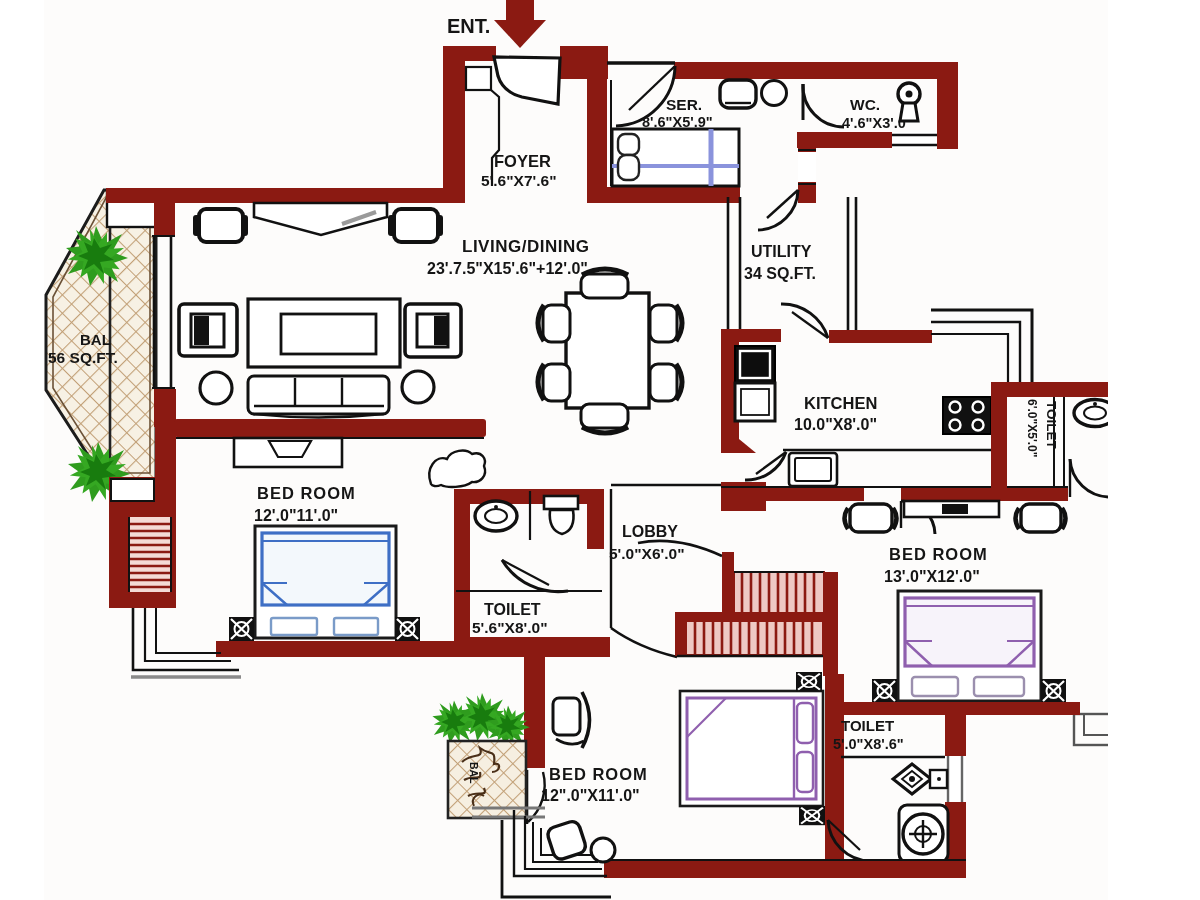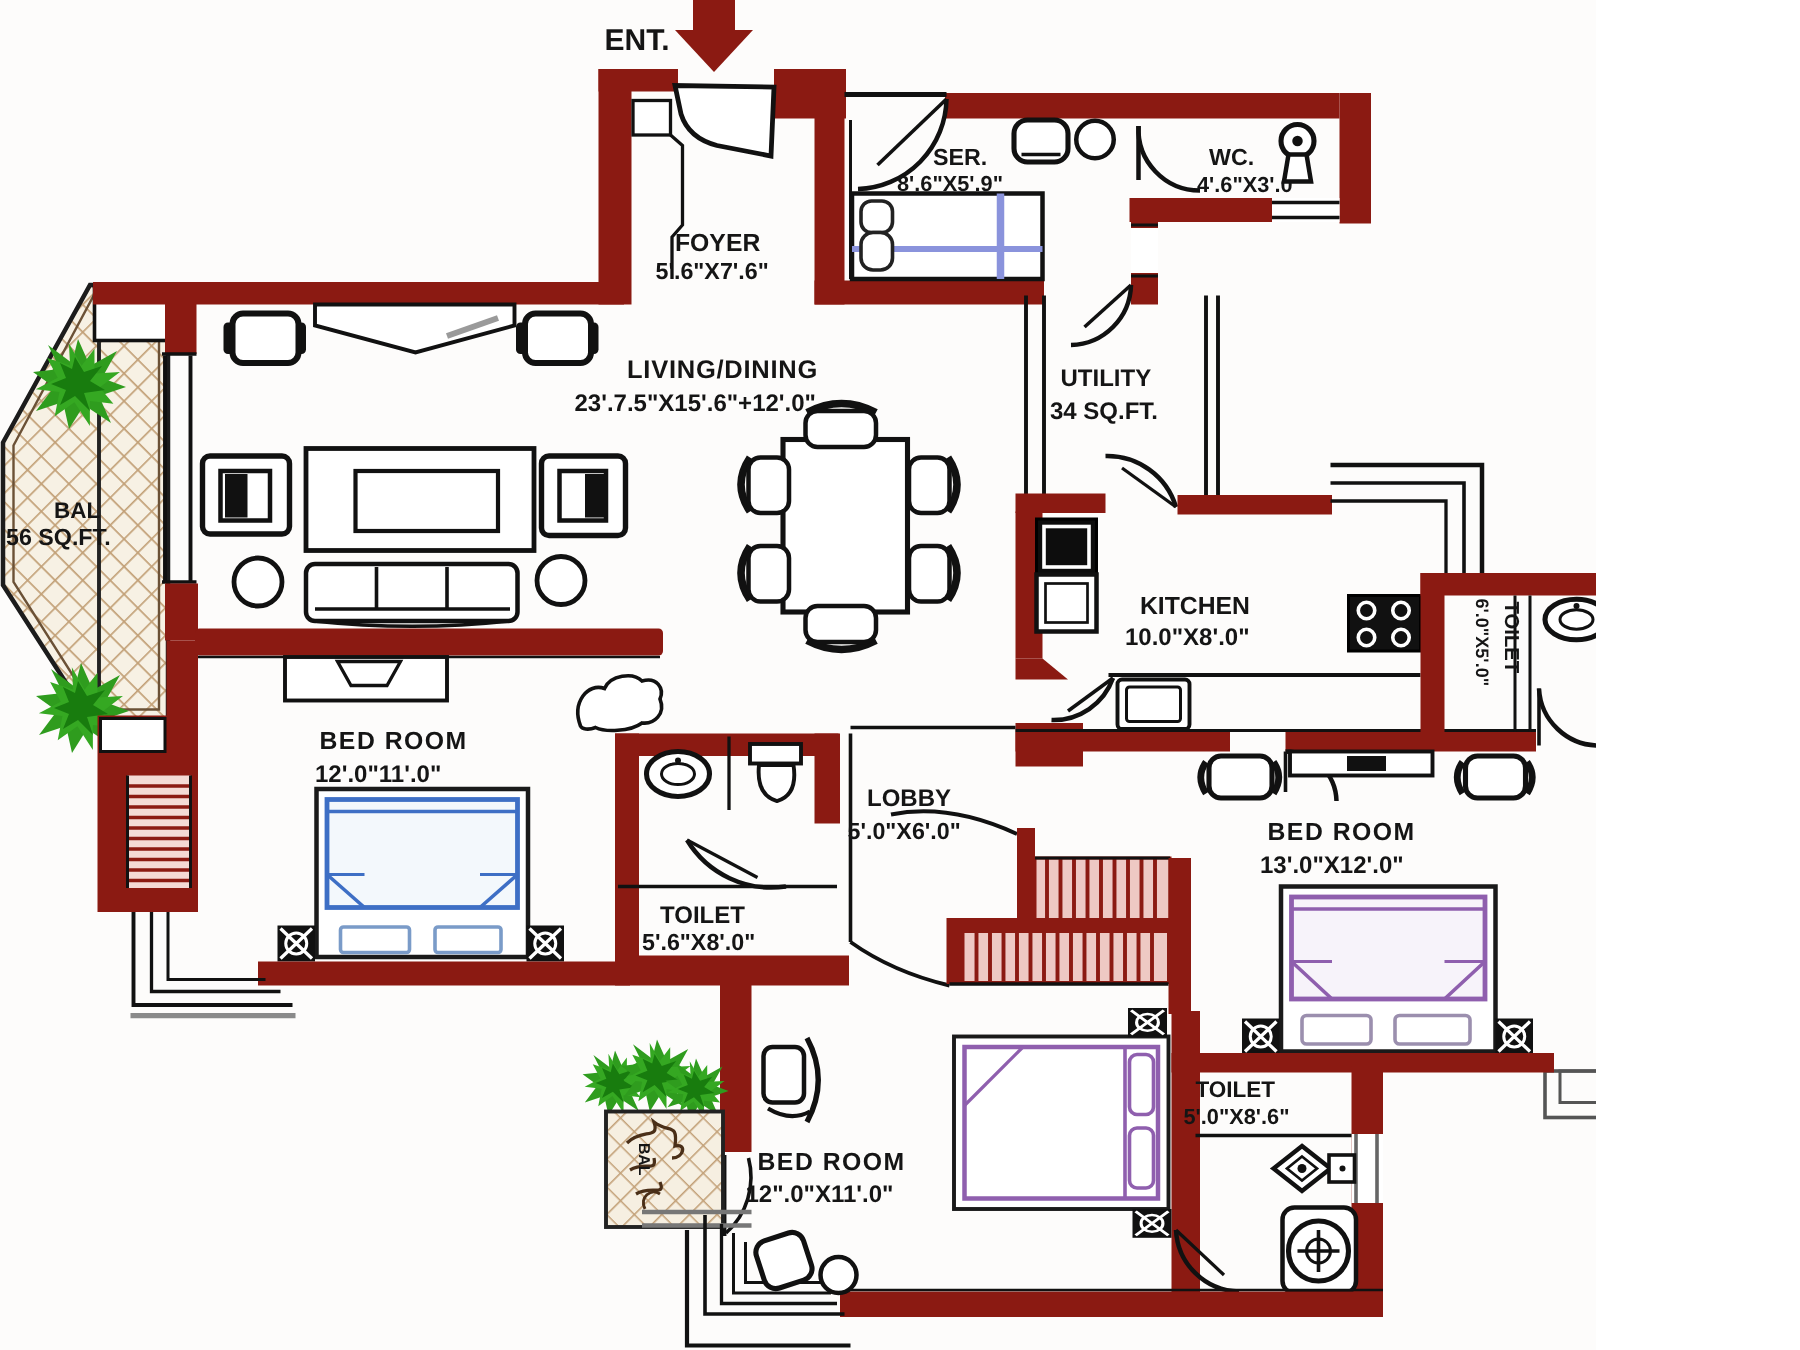--- a/index.html
+++ b/index.html
@@ -1,16 +1,16 @@
 <!DOCTYPE html>
 <html><head>
 <meta charset="utf-8">
 <style>
   html,body{margin:0;padding:0;background:#ffffff;}
-  .wrap{width:1064px;height:900px;position:relative;background:#fdfcfb;overflow:hidden;}
+  .wrap{width:1064px;height:900px;position:relative;background:#fdfcfb;overflow:hidden;margin-left:44px;}
   text{font-family:"Liberation Sans", sans-serif;font-weight:bold;fill:#151515;}
 </style>
 </head>
 <body>
 <div class="wrap">
 <svg width="1200" height="900" viewBox="0 0 1200 900" xmlns="http://www.w3.org/2000/svg">
 <defs>
   <pattern id="hatch" width="13" height="13" patternUnits="userSpaceOnUse" patternTransform="rotate(45)">
     <rect width="13" height="13" fill="#f7f1e4"></rect>
     <path d="M0,0 H13 M0,0 V13" stroke="#c2a077" stroke-width="2.2" fill="none"></path>

